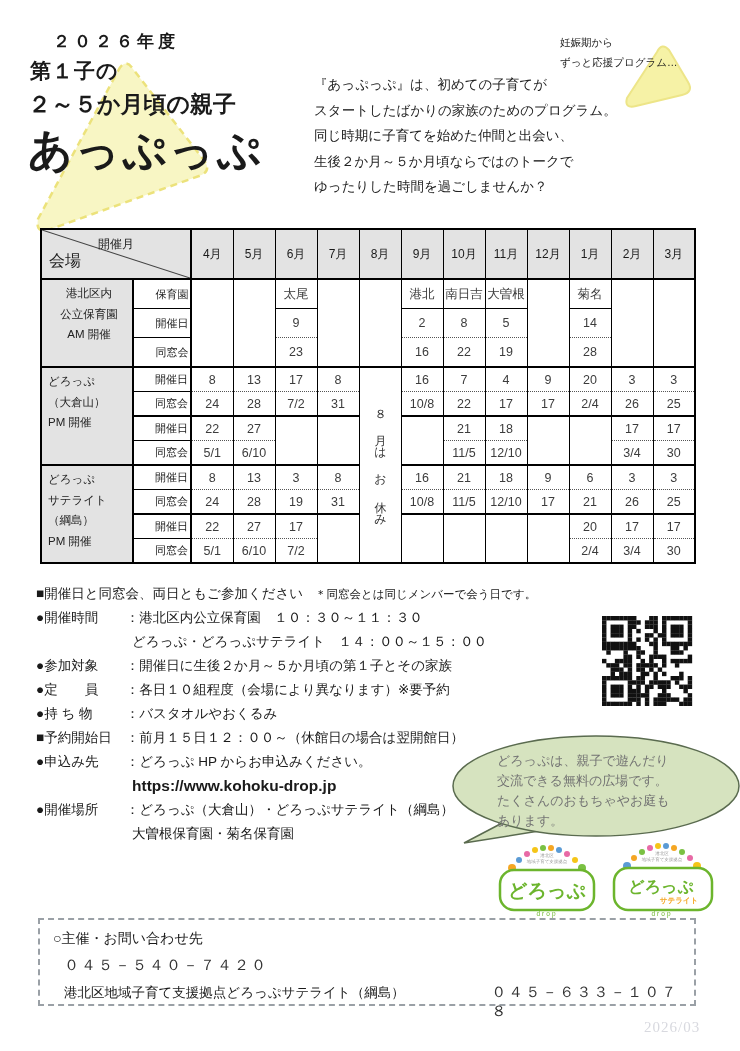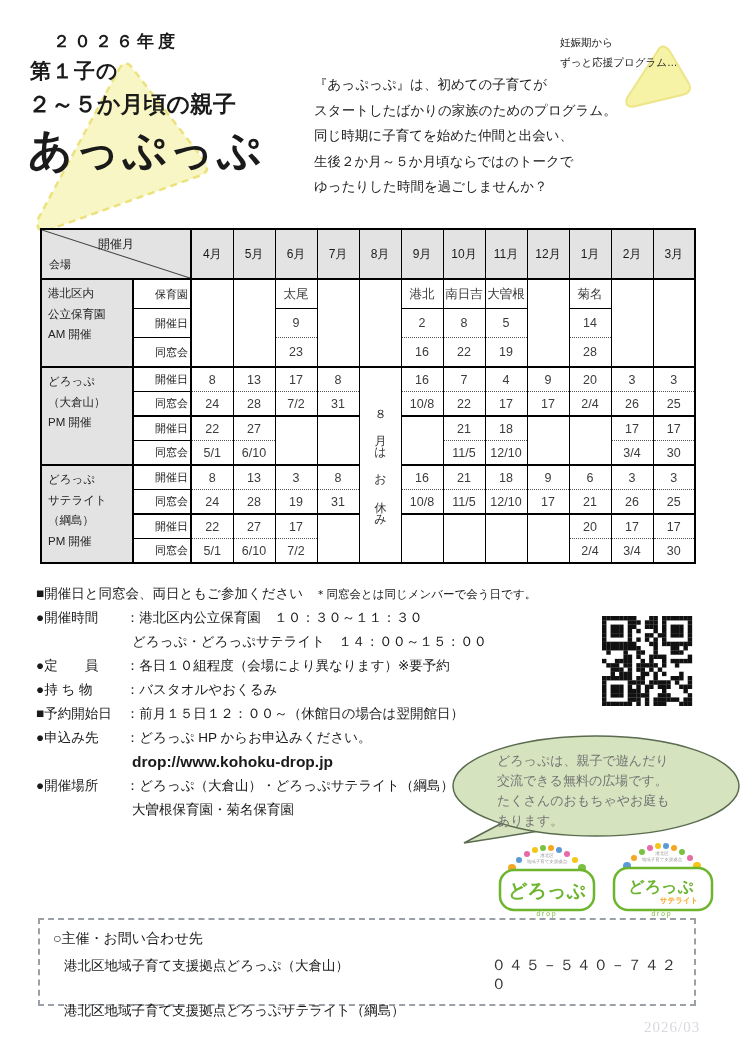--- a/index.html
+++ b/index.html
@@ -16,28 +16,28 @@
   .tri-badge{left:612px;top:40px;z-index:0;}
   .badge-txt{left:560px;top:33px;width:176px;text-align:left;font-size:10.5px;line-height:1.9;z-index:2;}
   .intro{left:314px;top:72px;width:330px;font-size:13.5px;line-height:25.5px;color:#222;}
 
   
   .tbl-wrap{left:40px;top:228px;}
   table.s-table{border-collapse:collapse;table-layout:fixed;width:656px;border:2.5px solid #000;}
   .s-table th,.s-table td{border:1px solid #000;font-weight:normal;}
   .s-table th{background:#e3e3e3;font-size:12px;height:46px;}
   .s-table td{height:23px;text-align:center;font-size:12.5px;color:#3c3c3c;padding:0 1px;}
-  tr.g1row td{height:28px;}
+  tr.g1row td{height:28px;text-align:center;}
   td.glabel{background:#e3e3e3;text-align:left;font-size:11.5px;color:#222;
             padding:3px 2px 3px 6px;line-height:1.8;vertical-align:top;border-right-width:2px;}
   td.sub{font-size:11px;text-align:left;padding-left:21px;color:#222;border-right-width:2.5px;}
   th.corner{position:relative;border-right-width:2.5px;}
   th.corner svg{position:absolute;left:0;top:0;width:100%;height:100%;}
   .c-top{position:absolute;top:6px;left:56px;font-size:12px;}
-  .c-bot{position:absolute;bottom:6px;left:7px;font-size:11px;}
+  .c-bot{position:absolute;bottom:6px;left:7px;font-size:16px;}
   .hdr th{border-bottom-width:2.5px;}
   tr.group-start td{border-top-width:2.5px;}
   tr.pair2 td{border-top-width:2.5px;}
   td.dt{border-bottom:1px dotted #555;}
   td.db{border-top:1px dotted #555;}
   td.aug{vertical-align:middle;}
   .vtext{writing-mode:vertical-rl;letter-spacing:13px;font-size:12px;color:#333;padding-top:6px;display:inline-block;}
 
   
   .details{left:36px;top:582px;width:540px;font-size:13.5px;}
@@ -306,36 +306,40 @@
   <div class="d-line">
     <span>■開催日と同窓会、両日ともご参加ください</span>
     <span class="d-note">＊同窓会とは同じメンバーで会う日です。</span>
   </div>
   <div class="d-line">
     <span class="d-label">●開催時間</span>
     <span>：港北区内公立保育園　１０：３０～１１：３０</span>
   </div>
   <div class="d-line d-cont">どろっぷ・どろっぷサテライト　１４：００～１５：００</div>
   <div class="d-line">
+    <span class="d-label">●参加対象</span>
+    <span>：開催日に生後２か月～５か月頃の第１子とその家族</span>
+  </div>
+  <div class="d-line">
     <span class="d-label">●定　　員</span>
     <span>：各日１０組程度（会場により異なります）※要予約</span>
   </div>
   <div class="d-line">
     <span class="d-label">●持 ち 物</span>
     <span>：バスタオルやおくるみ</span>
   </div>
   <div class="d-line">
     <span class="d-label">■予約開始日</span>
     <span>：前月１５日１２：００～（休館日の場合は翌開館日）</span>
   </div>
   <div class="d-line">
     <span class="d-label">●申込み先</span>
     <span>：どろっぷ HP からお申込みください。</span>
   </div>
-  <div class="d-line d-url">drop://www.kohoku-drop.jp</div>
+  <div class="d-line d-url">https://www.kohoku-drop.jp</div>
   <div class="d-line">
     <span class="d-label">●開催場所</span>
     <span>：どろっぷ（大倉山）・どろっぷサテライト（綱島）</span>
   </div>
   <div class="d-line d-cont">大曽根保育園・菊名保育園</div>
 </div>
 
 <svg class="abs qr" width="92" height="90" viewBox="0 0 90 90">
   <rect x="0" y="0" width="90" height="90" fill="#fff"></rect>
   <g id="qr-mods" fill="#111">
@@ -641,21 +645,21 @@
   <text x="55" y="21" text-anchor="middle" class="logo-tiny" fill="#999">地域子育て支援拠点</text>
   <rect x="7" y="28" width="98" height="42" rx="14" fill="#fff" stroke="#6cb52d" stroke-width="2.5"></rect>
   <text x="54" y="52" text-anchor="middle" class="logo-main2" fill="#6cb52d">どろっぷ</text>
   <text x="72" y="63" text-anchor="middle" class="logo-sat" fill="#f5a623">サテライト</text>
   <text x="55" y="76" text-anchor="middle" class="logo-drop" fill="#6cb52d">drop</text>
 </svg>
 
 <div class="abs contact">
   <div class="c-head">○主催・お問い合わせ先</div>
   <div class="c-row">
-    <span class="c-name">港北区地域子育て支援拠点どろっぷ（大倉山）</span>
     <span class="c-phone">０４５－５４０－７４２０</span>
   </div>
   <div class="c-row">
     <span class="c-name">港北区地域子育て支援拠点どろっぷサテライト（綱島）</span>
+    <span class="c-phone">０４５－６３３－１０７８</span>
   </div>
 </div>
 
 <div class="abs footer-date">2026/03</div>
 
 </body></html>

